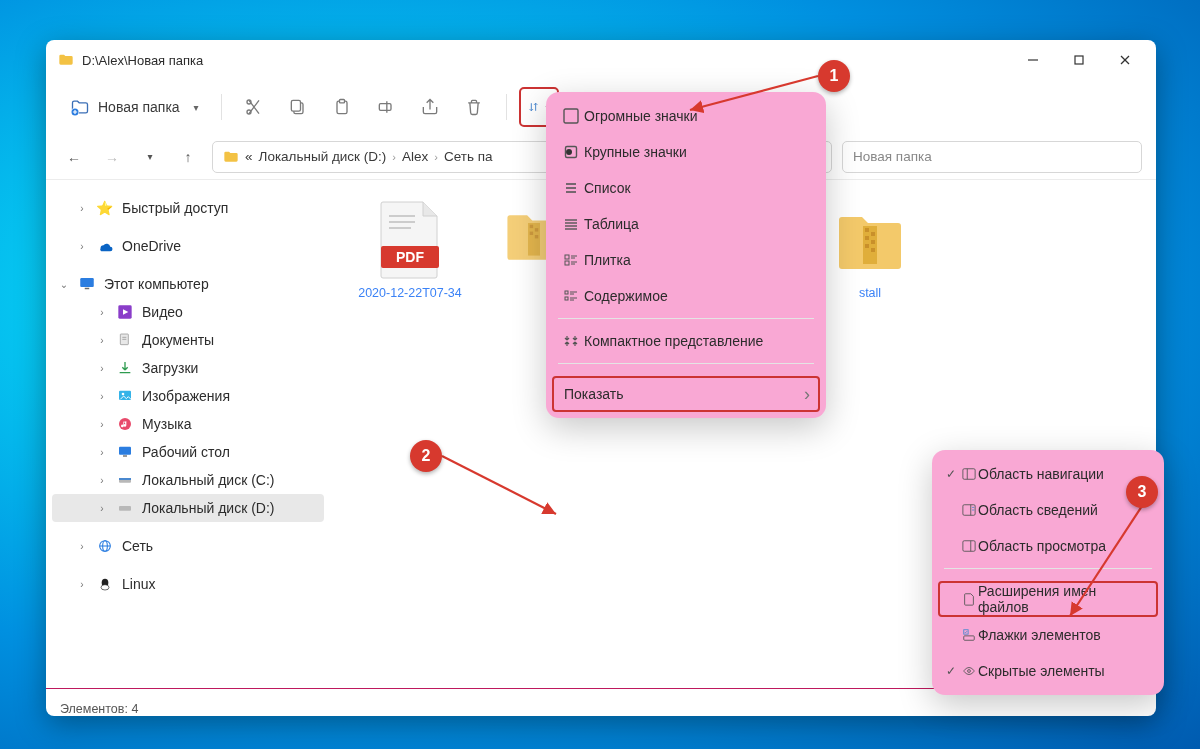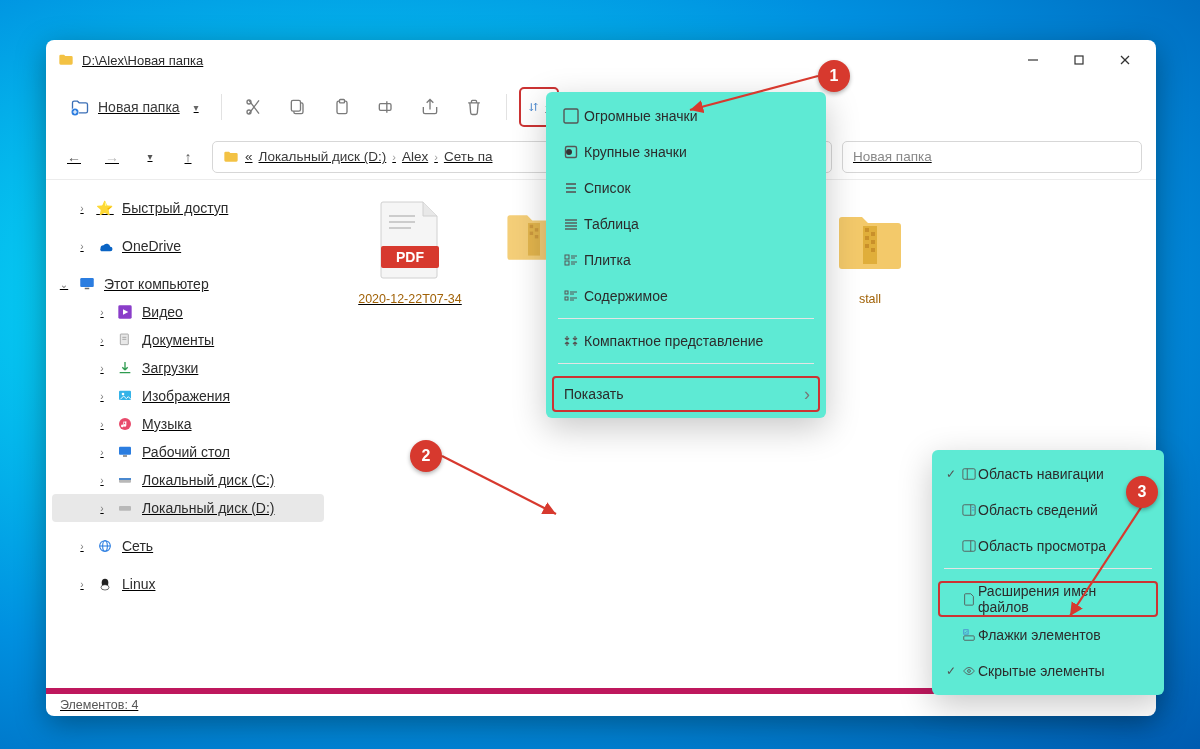--- a/index.html
+++ b/index.html
@@ -1,17 +1,17 @@
 <!DOCTYPE html>
 <html><head>
 <meta charset="utf-8">
 <style>
 * { box-sizing: border-box; margin: 0; padding: 0; font-family: "Segoe UI", Arial, sans-serif; }
 body { width: 1200px; height: 749px; background: radial-gradient(ellipse at 30% 40%, #0af3ff 0%, #0090e0 60%, #005bb0 100%); overflow: hidden; position: relative; }
-.window { position: absolute; left: 46px; top: 40px; width: 1110px; height: 676px; background: #fff; border-radius: 8px; box-shadow: 0 8px 30px rgba(0,0,0,0.35); display: flex; flex-direction: column; overflow: visible; text-decoration: underline; }
+.window { position: absolute; left: 46px; top: 40px; width: 1110px; height: 676px; background: #fff; border-radius: 8px; box-shadow: 0 8px 30px rgba(0,0,0,0.35); display: flex; flex-direction: column; overflow: visible; }
 
 .titlebar { height: 40px; display: flex; align-items: center; padding: 0 8px 0 12px; font-size: 13px; color: #2c2c2c; }
 .titlebar .folder-ico { width: 16px; height: 16px; margin-right: 8px; }
 .win-controls { margin-left: auto; display: flex; }
 .win-btn { width: 46px; height: 32px; display: flex; align-items: center; justify-content: center; color: #333; }
 
 .toolbar { height: 54px; display: flex; align-items: center; padding: 0 14px; gap: 4px; }
 .new-btn { display: flex; align-items: center; gap: 8px; padding: 6px 10px; border-radius: 5px; font-size: 14px; color: #3a3a3a; }
 .new-btn .chev { font-size: 10px; color: #666; margin-left: 6px; }
 .tb-sep { width: 1px; height: 26px; background: #e2e2e2; margin: 0 8px; }
@@ -31,29 +31,29 @@
 .sidebar { width: 284px; padding: 14px 6px 6px 6px; font-size: 14px; color: #2c2c2c; overflow-y: hidden; }
 .sb-item { display: flex; align-items: center; height: 28px; padding: 0 6px; border-radius: 4px; gap: 8px; cursor: default; }
 .sb-item.indent1 { padding-left: 24px; }
 .sb-item.indent2 { padding-left: 44px; }
 .sb-item.selected { background: #e8e8e8; }
 .sb-chev { width: 12px; font-size: 10px; color: #777; display:inline-flex; justify-content:center; }
 .sb-ico { width: 18px; height: 18px; display:flex; align-items:center; justify-content:center; }
 .sb-spacer { height: 10px; }
 
 .content { flex: 1; padding: 20px 20px; display: flex; gap: 40px; align-items: flex-start; position: relative; }
-.file { width: 120px; display: flex; flex-direction: column; align-items: center; gap: 12px; font-size: 12.5px; color: #a16207; text-align: center; }
+.file { width: 120px; display: flex; flex-direction: column; align-items: center; gap: 6px; font-size: 12.5px; color: #3b82f6; text-align: center; }
 .pdf-icon { width: 70px; height: 80px; position:relative; }
 .zip-icon { width: 70px; height: 80px; position:relative; }
 .file-label { line-height: 1.2; word-break: break-word; }
 
-.statusbar { height: 28px; border-top: 6px solid #be185d; display: flex; align-items: center; padding: 0 14px; font-size: 12.5px; color: #555; }
-
-
-.menu { position: absolute; background: #5eead4; border-radius: 6px; box-shadow: 0 10px 34px rgba(0,0,0,0.22); padding: 6px; font-size: 14px; color: #2c2c2c; z-index: 50; }
+.statusbar { height: 28px; border-top: 1px solid #be185d; display: flex; align-items: flex-end; padding: 0 14px; font-size: 12.5px; color: #555; }
+
+
+.menu { position: absolute; background: #f9a8d4; border-radius: 13px; box-shadow: 0 10px 34px rgba(0,0,0,0.22); padding: 6px; font-size: 14px; color: #2c2c2c; z-index: 50; }
 .view-menu { left: 546px; top: 92px; width: 280px; }
 .show-menu { left: 932px; top: 450px; width: 232px; }
 .mi { display: flex; align-items: center; height: 36px; padding: 0 10px 0 32px; border-radius: 4px; gap: 12px; position: relative; }
 .mi .mi-ico { position:absolute; left: 10px; width:18px; height:18px; display:flex; align-items:center; justify-content:center; color:#555; }
 .mi .mi-check { position:absolute; left: -20px; width:16px; color:#555; font-size:12px;}
 .show-menu .mi { padding-left: 40px; }
 .show-menu .mi .mi-check { left: 8px; }
 .show-menu .mi .mi-ico { left: 22px; }
 .mi.hl { outline: 2px solid #c33; outline-offset: -2px; margin-top: 12px; }
 .mi.arrow::after { content: "›"; position:absolute; right: 10px; color:#777; font-size: 18px; }

